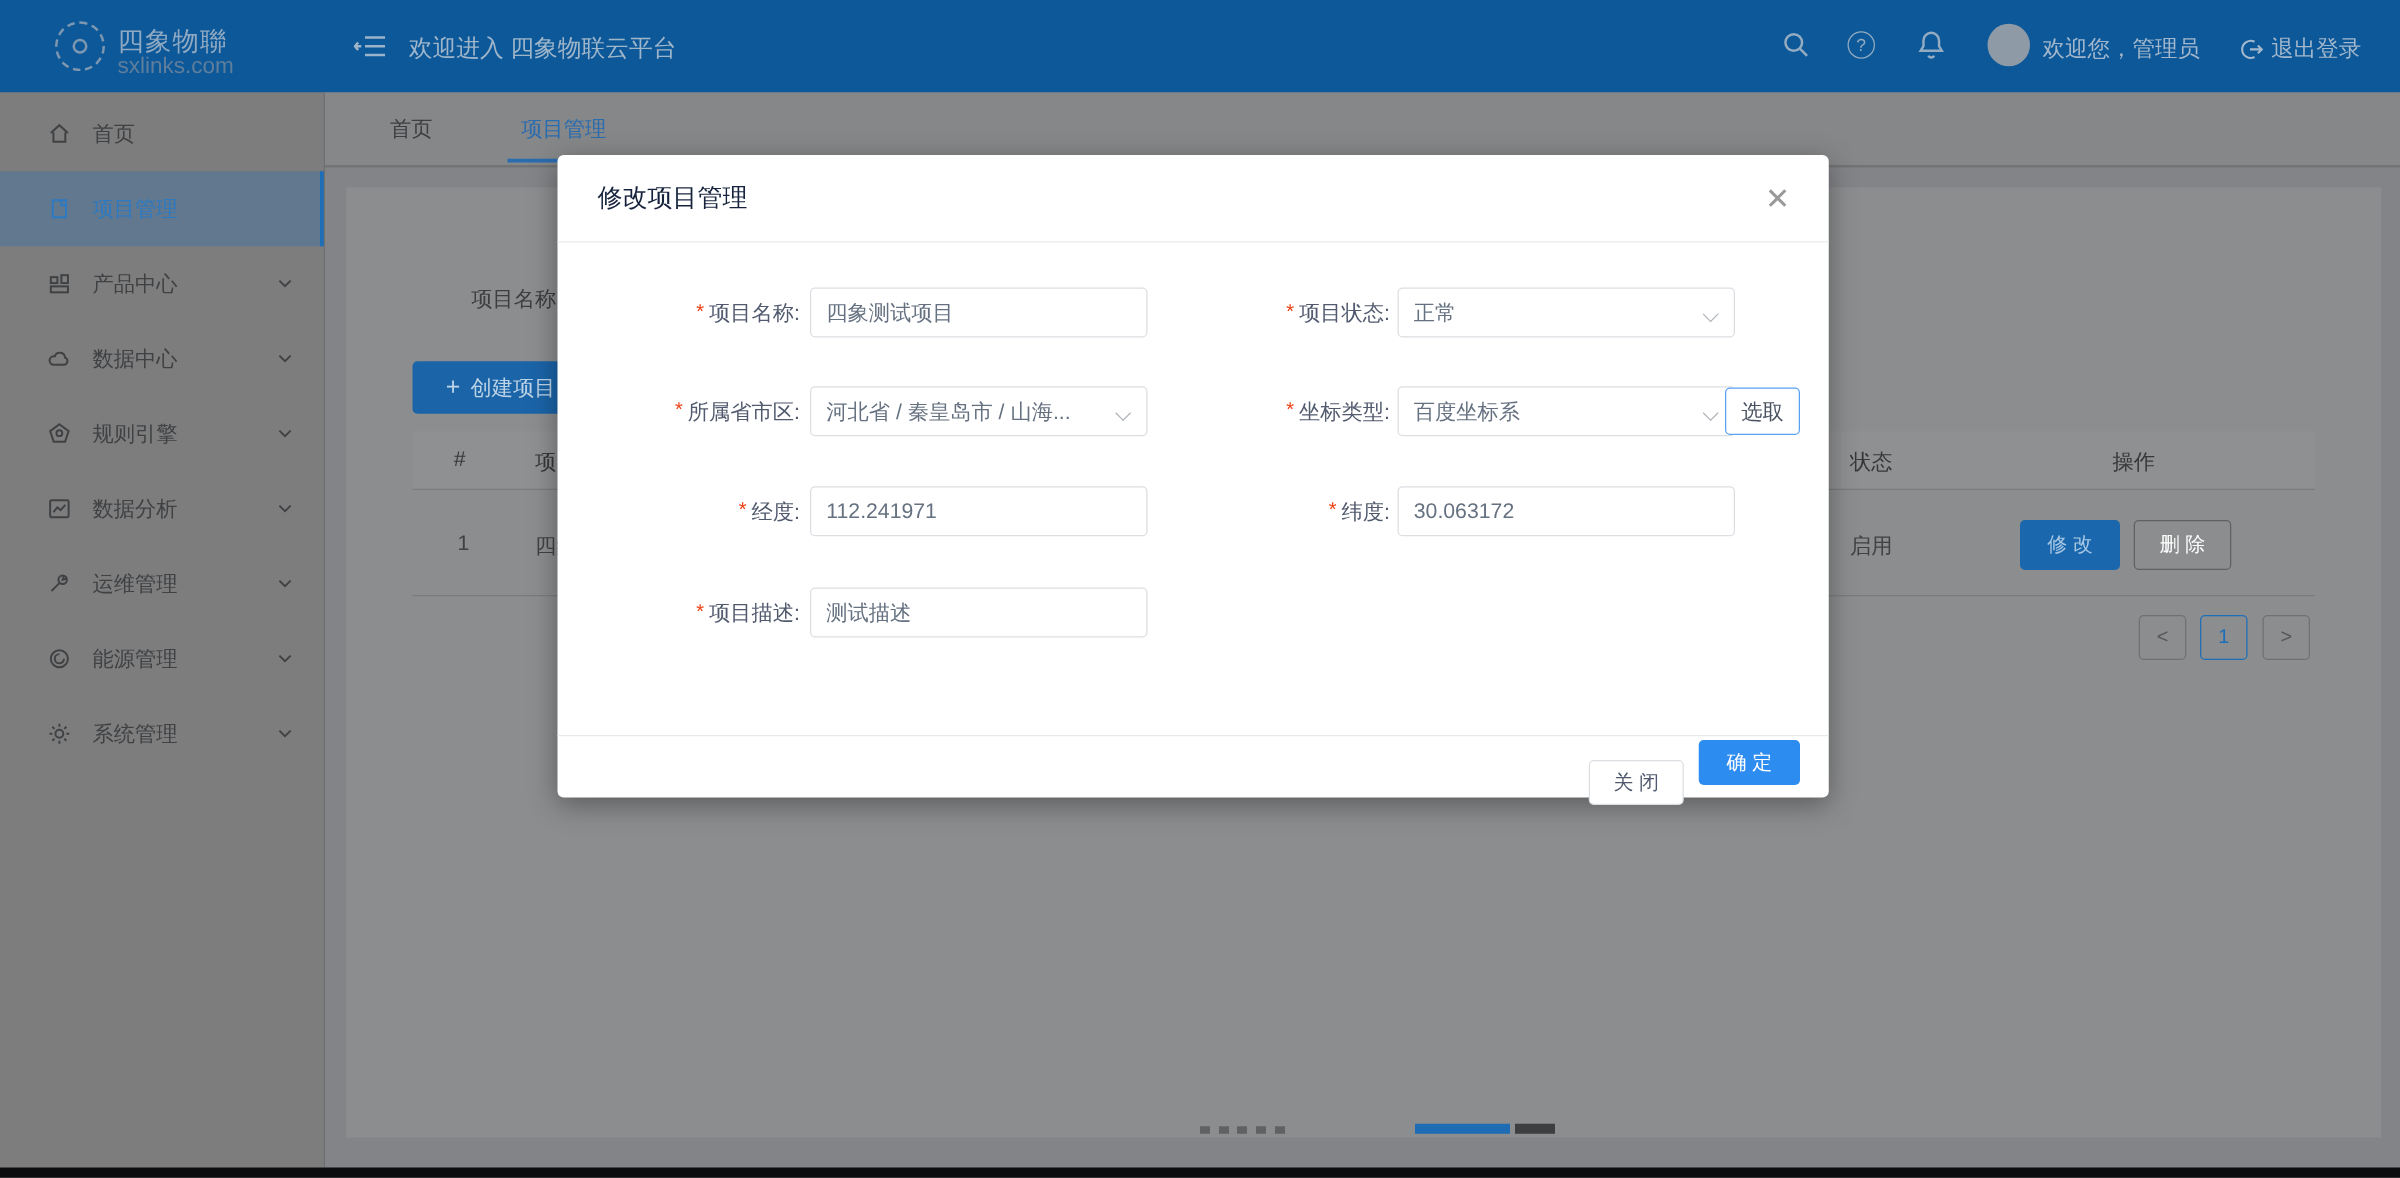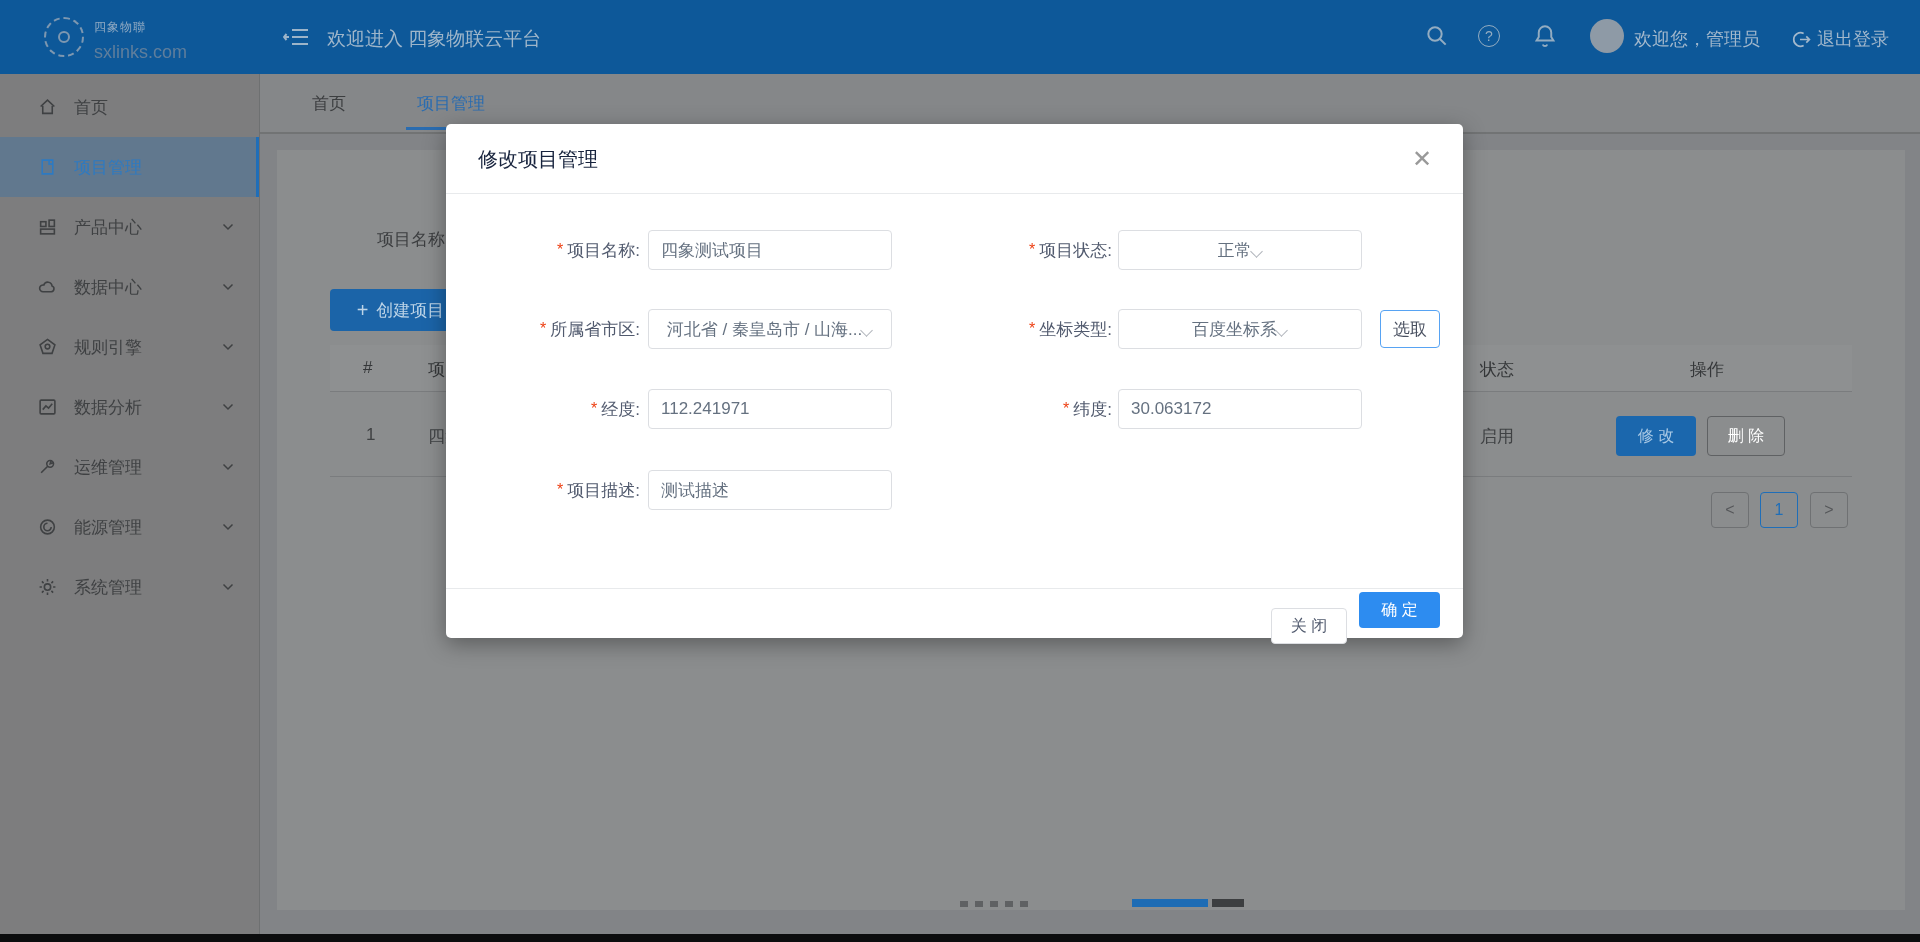--- a/index.html
+++ b/index.html
@@ -4,21 +4,21 @@
 <style>
   html,body{margin:0;padding:0;background:#000;}
   *{box-sizing:border-box;font-family:"Liberation Sans","DejaVu Sans",sans-serif;}
   .screen{position:relative;width:1920px;height:942px;overflow:hidden;background:#828487;}
   .abs{position:absolute;}
 
   
   .header{left:0;top:0;width:1920px;height:74px;background:#0d5899;}
   .logo-circle{left:44px;top:17px;width:40px;height:40px;border:2px dashed #7d97b0;border-radius:50%;}
   .logo-dot{left:58px;top:31px;width:12px;height:12px;border:2px solid #7d97b0;border-radius:50%;}
-  .logo-title{left:94px;top:19px;font-size:12px;color:#8fa9c2;letter-spacing:1px;}
+  .logo-title{left:94px;top:19px;font-size:21px;color:#8fa9c2;letter-spacing:1px;}
   .logo-sub{left:94px;top:42px;font-size:18px;color:#5f7e9c;}
   .collapse-ic{left:283px;top:26px;color:#9cb4c9;}
   .welcome{left:327px;top:26px;font-size:19px;color:#9fb6ca;}
   .hicon{top:24px;color:#93acc124;color:#93acc1;}
   .help-circle{width:22px;height:22px;border:1.5px solid #93acc1;border-radius:50%;color:#93acc1;
     font-size:14px;text-align:center;line-height:20px;}
   .avatar{left:1590px;top:19px;width:34px;height:34px;border-radius:50%;background:#8e9aa6;}
   .greeting{left:1634px;top:27px;font-size:18px;color:#a3b8cc;}
   .logout-wrap{left:1790px;top:27px;display:flex;align-items:center;gap:6px;color:#a3b8cc;font-size:18px;}
 
@@ -62,23 +62,23 @@
   
   .modal{left:446px;top:124px;width:1017px;height:514px;background:#ffffff;border-radius:5px;
     box-shadow:0 6px 22px rgba(0,0,0,.35);}
   .m-header{position:absolute;left:0;top:0;width:100%;height:70px;border-bottom:1px solid #e8eaec;}
   .m-title{position:absolute;left:32px;top:0;line-height:70px;font-size:20px;color:#17233d;}
   .m-close{position:absolute;right:26px;top:20px;width:30px;height:30px;font-size:24px;color:#999;
     display:flex;align-items:center;justify-content:center;cursor:pointer;background:none;border:none;}
   .f-label{position:absolute;height:40px;display:flex;align-items:center;justify-content:flex-end;
     font-size:17px;color:#515a6e;}
   .f-label .star{color:#ed4014;margin-right:4px;font-size:16px;}
-  .f-box{position:absolute;width:244px;height:40px;border:1px solid #dcdee2;border-radius:4px;background:#fff;
+  .f-box{position:absolute;width:270px;height:40px;border:1px solid #dcdee2;border-radius:4px;background:#fff;
     font-size:17px;color:#657180;display:flex;align-items:center;padding:0 12px;}
-  .f-box.sel{justify-content:center;cursor:pointer;}
+  .f-box.sel{justify-content:space-between;cursor:pointer;}
   .f-box .val{white-space:nowrap;overflow:hidden;}
   .chev-d{width:11px;height:11px;position:relative;flex:none;}
   .chev-d::before{content:"";position:absolute;left:0;top:2px;width:8px;height:8px;
     border-right:1.5px solid #b0b4bb;border-bottom:1.5px solid #b0b4bb;transform:rotate(45deg);}
   .lab-l{left:0;width:194px;}  .inp-l{left:202px;}
   .lab-r{left:480px;width:186px;} .inp-r{left:672px;}
   .row1{top:106px;} .row2{top:185px;} .row3{top:265px;} .row4{top:346px;}
   .pick-btn{position:absolute;left:934px;top:186px;width:60px;height:38px;background:#fff;border:1px solid #57a3f3;
     border-radius:4px;font-size:17px;color:#495060;cursor:pointer;}
   .m-footer{position:absolute;left:0;top:464px;width:100%;height:50px;border-top:1px solid #e8eaec;}

